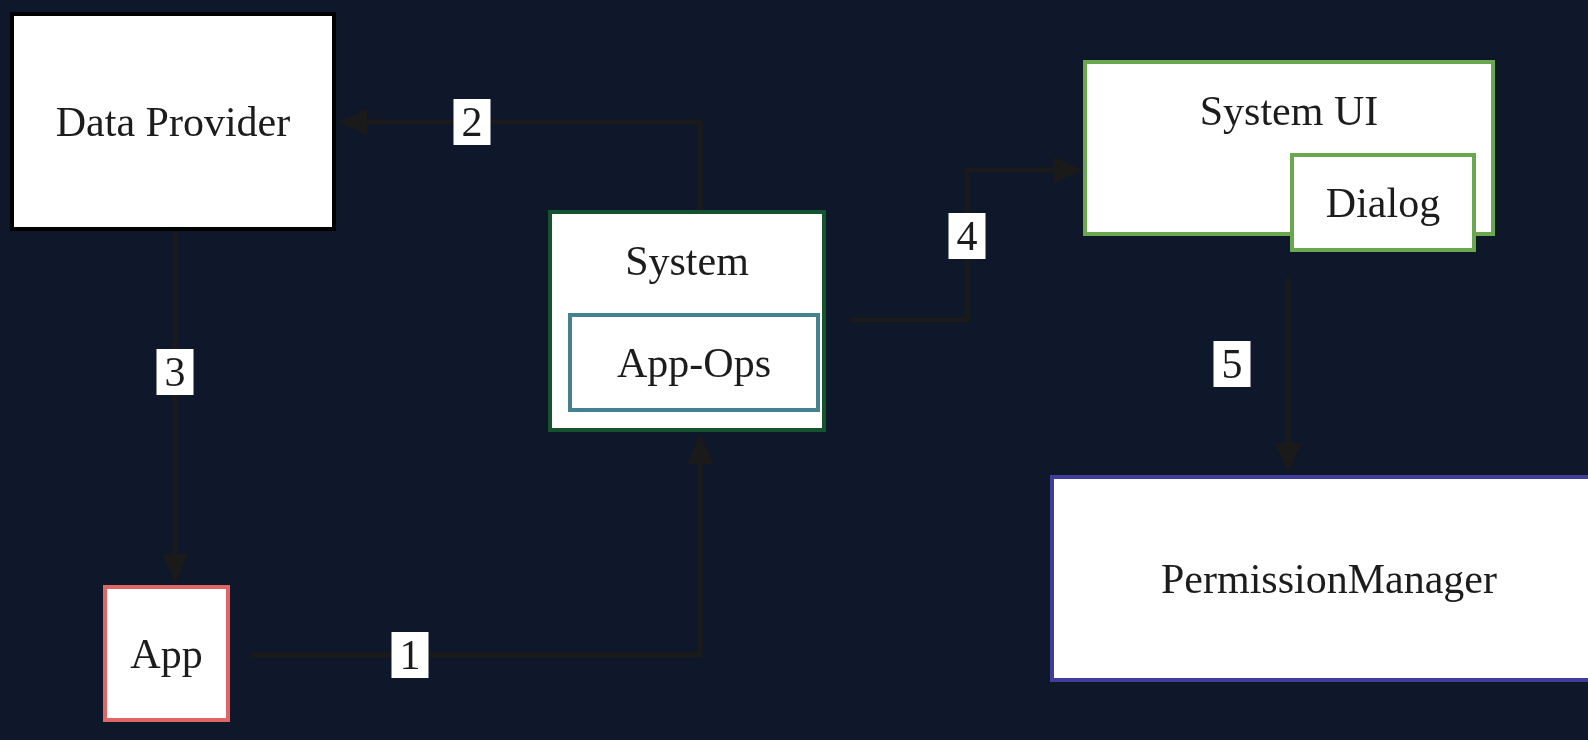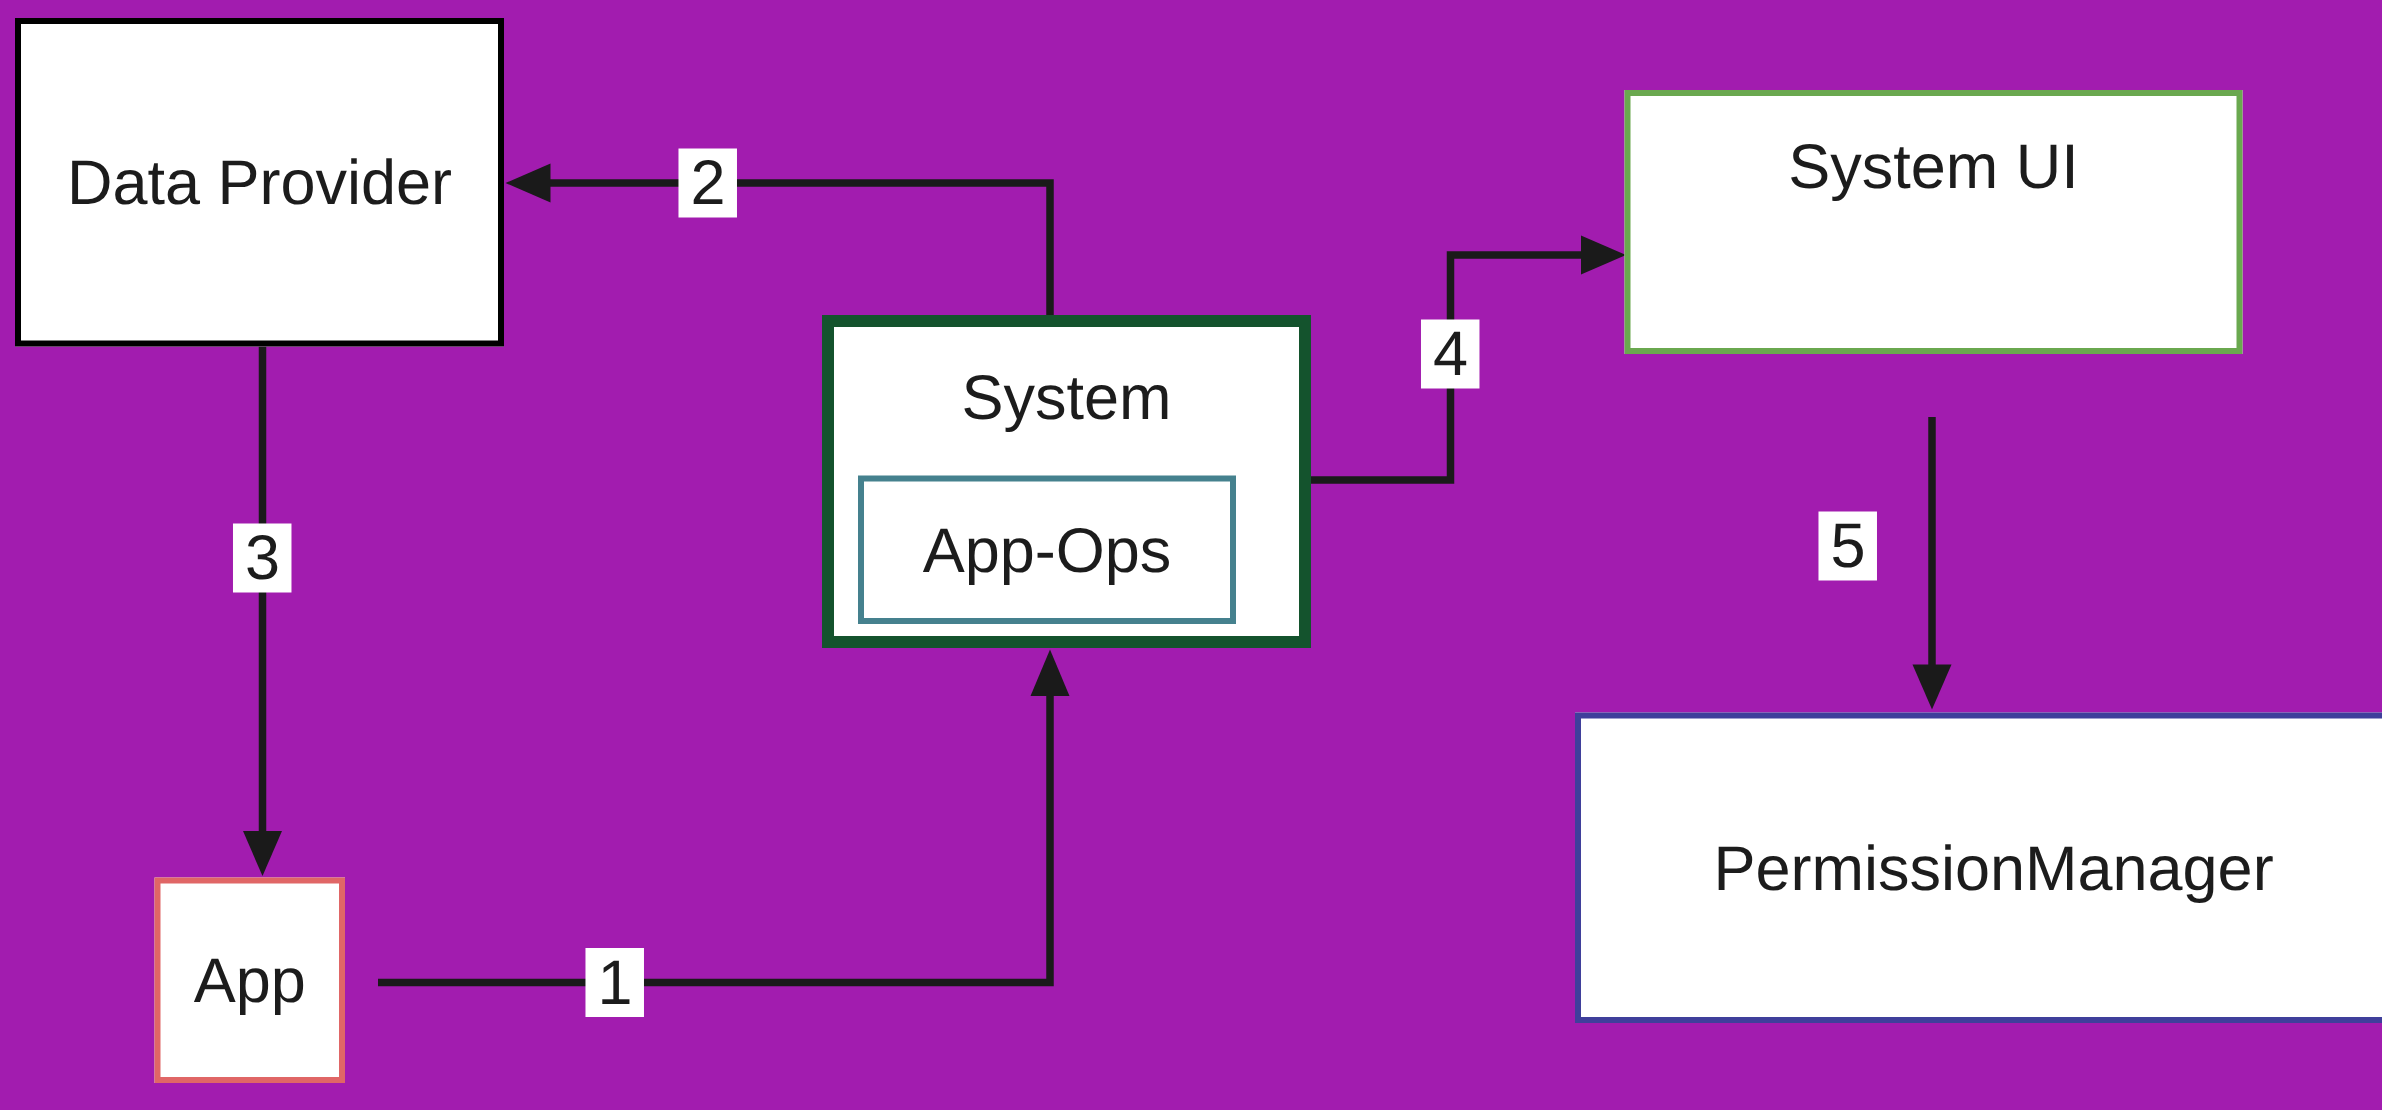--- a/index.html
+++ b/index.html
@@ -1,21 +1,21 @@
 <!DOCTYPE html>
 <html><head>
 <meta charset="utf-8">
 <style>
   html, body { margin: 0; padding: 0; background: #ffffff; }
   #canvas {
     position: relative;
     width: 1588px;
     height: 740px;
-    background: #a21caf;
-    font-family: Liberation Sans, sans-serif;
+    background: #0f172a;
+    font-family: Liberation Serif, serif;
     color: #1c1c1c;
     overflow: hidden;
   }
   #arrows {
     position: absolute;
     left: 0; top: 0;
     z-index: 1;
   }
   .node {
     position: absolute;
@@ -29,21 +29,21 @@
     z-index: 2;
   }
   .node.top-label {
     align-items: flex-start;
     padding-top: 26px;
   }
   .inner-node { z-index: 3; }
 
   #node-data-provider { left: 10px;  top: 12px;  width: 326px; height: 219px; border: 4px solid #000000; }
   #node-app           { left: 103px; top: 585px; width: 127px; height: 137px; border: 4px solid #e06666; }
-  #node-system        { left: 548px; top: 210px; width: 326px; height: 222px; border: 8px solid #14532d; }
+  #node-system        { left: 548px; top: 210px; width: 278px; height: 222px; border: 4px solid #14532d; }
   #node-app-ops       { left: 16px;  top: 99px;  width: 252px; height: 99px;  border: 4px solid #45818e; }
   #node-system-ui     { left: 1083px;top: 60px;  width: 412px; height: 176px; border: 4px solid #6aa84f; }
   #node-dialog        { left: 203px; top: 89px;  width: 186px; height: 99px;  border: 4px solid #6aa84f; }
   #node-permission-manager { left: 1050px; top: 475px; width: 558px; height: 207px; border: 4px solid #3f3f9b; }
 
   .edge-label {
     position: absolute;
     transform: translate(-50%, -50%);
     background: #ffffff;
     padding: 2px 8px;
@@ -89,20 +89,23 @@
 
   <div class="node top-label" id="node-system">
     <span>System</span>
     <div class="node inner-node" id="node-app-ops">
       <span>App-Ops</span>
     </div>
   </div>
 
   <div class="node top-label" id="node-system-ui">
     <span>System UI</span>
+    <div class="node inner-node" id="node-dialog">
+      <span>Dialog</span>
+    </div>
   </div>
 
   <div class="node" id="node-permission-manager">
     <span>PermissionManager</span>
   </div>
 
   <span class="edge-label" id="edge-label-1">1</span>
   <span class="edge-label" id="edge-label-2">2</span>
   <span class="edge-label" id="edge-label-3">3</span>
   <span class="edge-label" id="edge-label-4">4</span>

